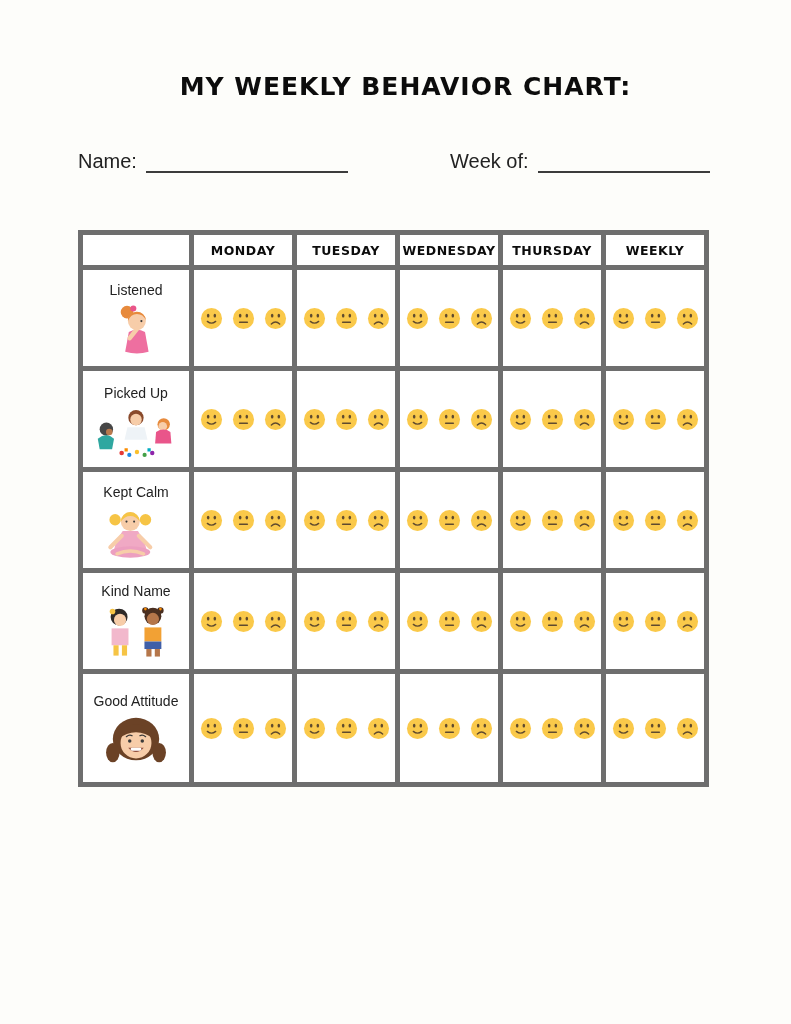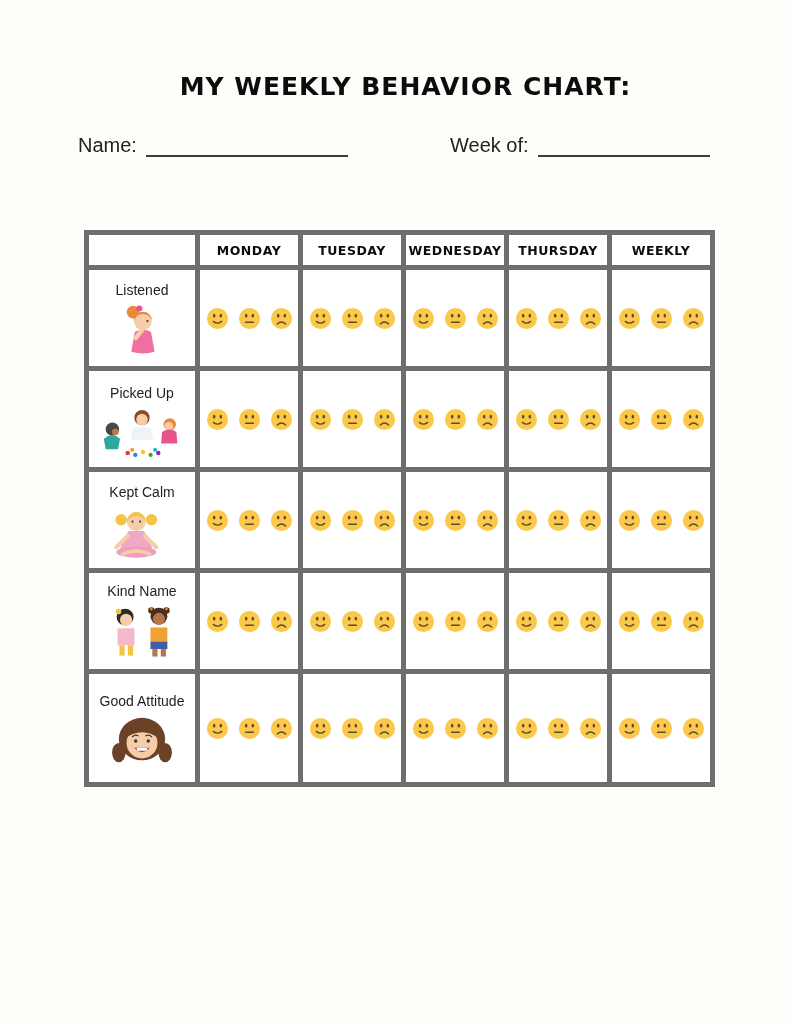--- a/index.html
+++ b/index.html
@@ -19,29 +19,29 @@
     position:absolute;top:72px;left:0;width:100%;
     text-align:center;margin:0;
     font-family:"DejaVu Sans",sans-serif;
     font-weight:900;font-size:25px;letter-spacing:1px;color:#0c0c0c;padding-left:10px;
   }
   
   .fields{
     position:absolute;top:143px;left:78px;width:633px;height:30px;
     font-size:20px;color:#222;
   }
-  .field-group{position:absolute;bottom:16px;display:flex;align-items:flex-end;gap:9px;}
+  .field-group{position:absolute;bottom:0;display:flex;align-items:flex-end;gap:9px;}
   .name-group{left:0;}
   .week-group{left:372px;text-align:right;}
   .blank-line{display:inline-block;border-bottom:2px solid #3c3c3c;height:22px;}
   .name-line{width:202px;}
   .week-line{width:172px;}
   
   table.chart{
-    position:absolute;left:84px;top:230px;
+    position:absolute;left:78px;top:230px;
     border-collapse:collapse;table-layout:fixed;
   }
   table.chart th,table.chart td{
     border:5px solid var(--grid);
     padding:0;background:#ffffff;vertical-align:middle;text-align:center;
   }
   th.corner{width:106px;height:30px;}
   th.day-th{
     width:98px;
     font-family:"DejaVu Sans",sans-serif;

